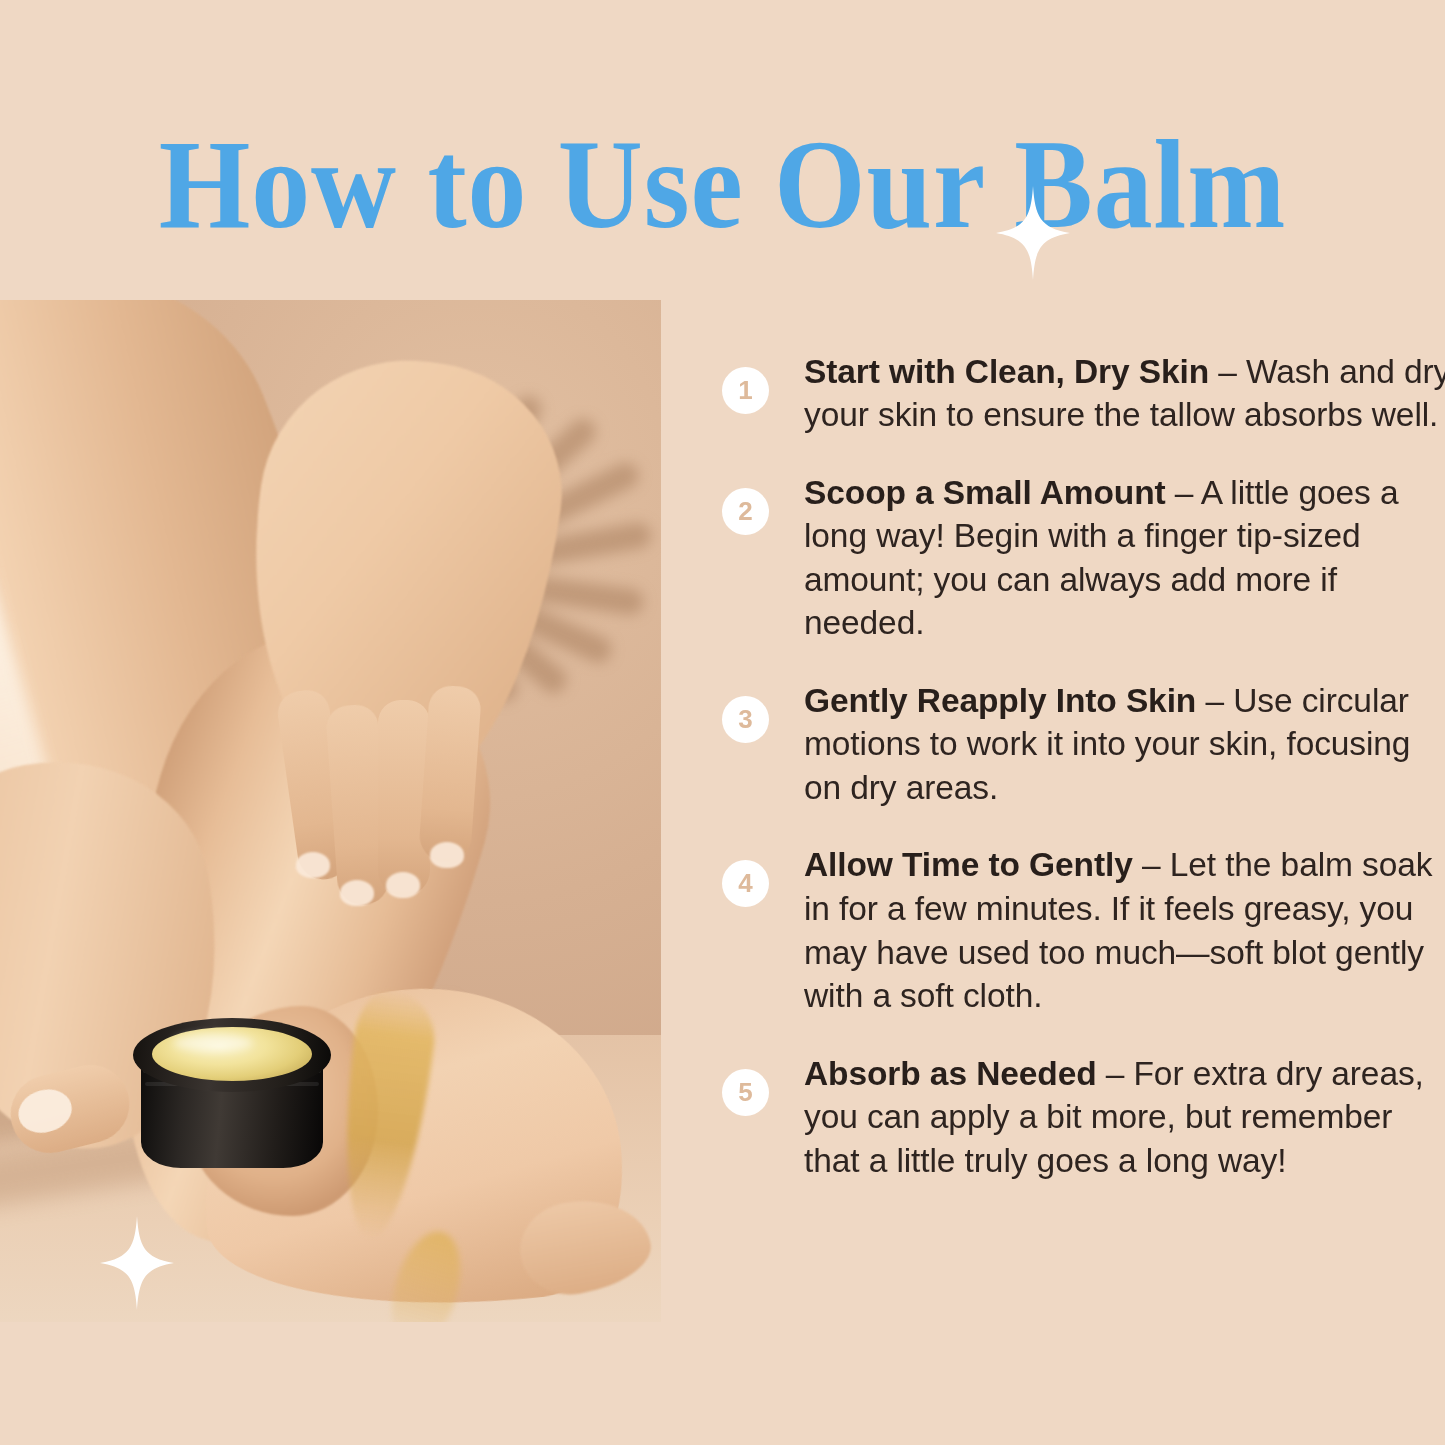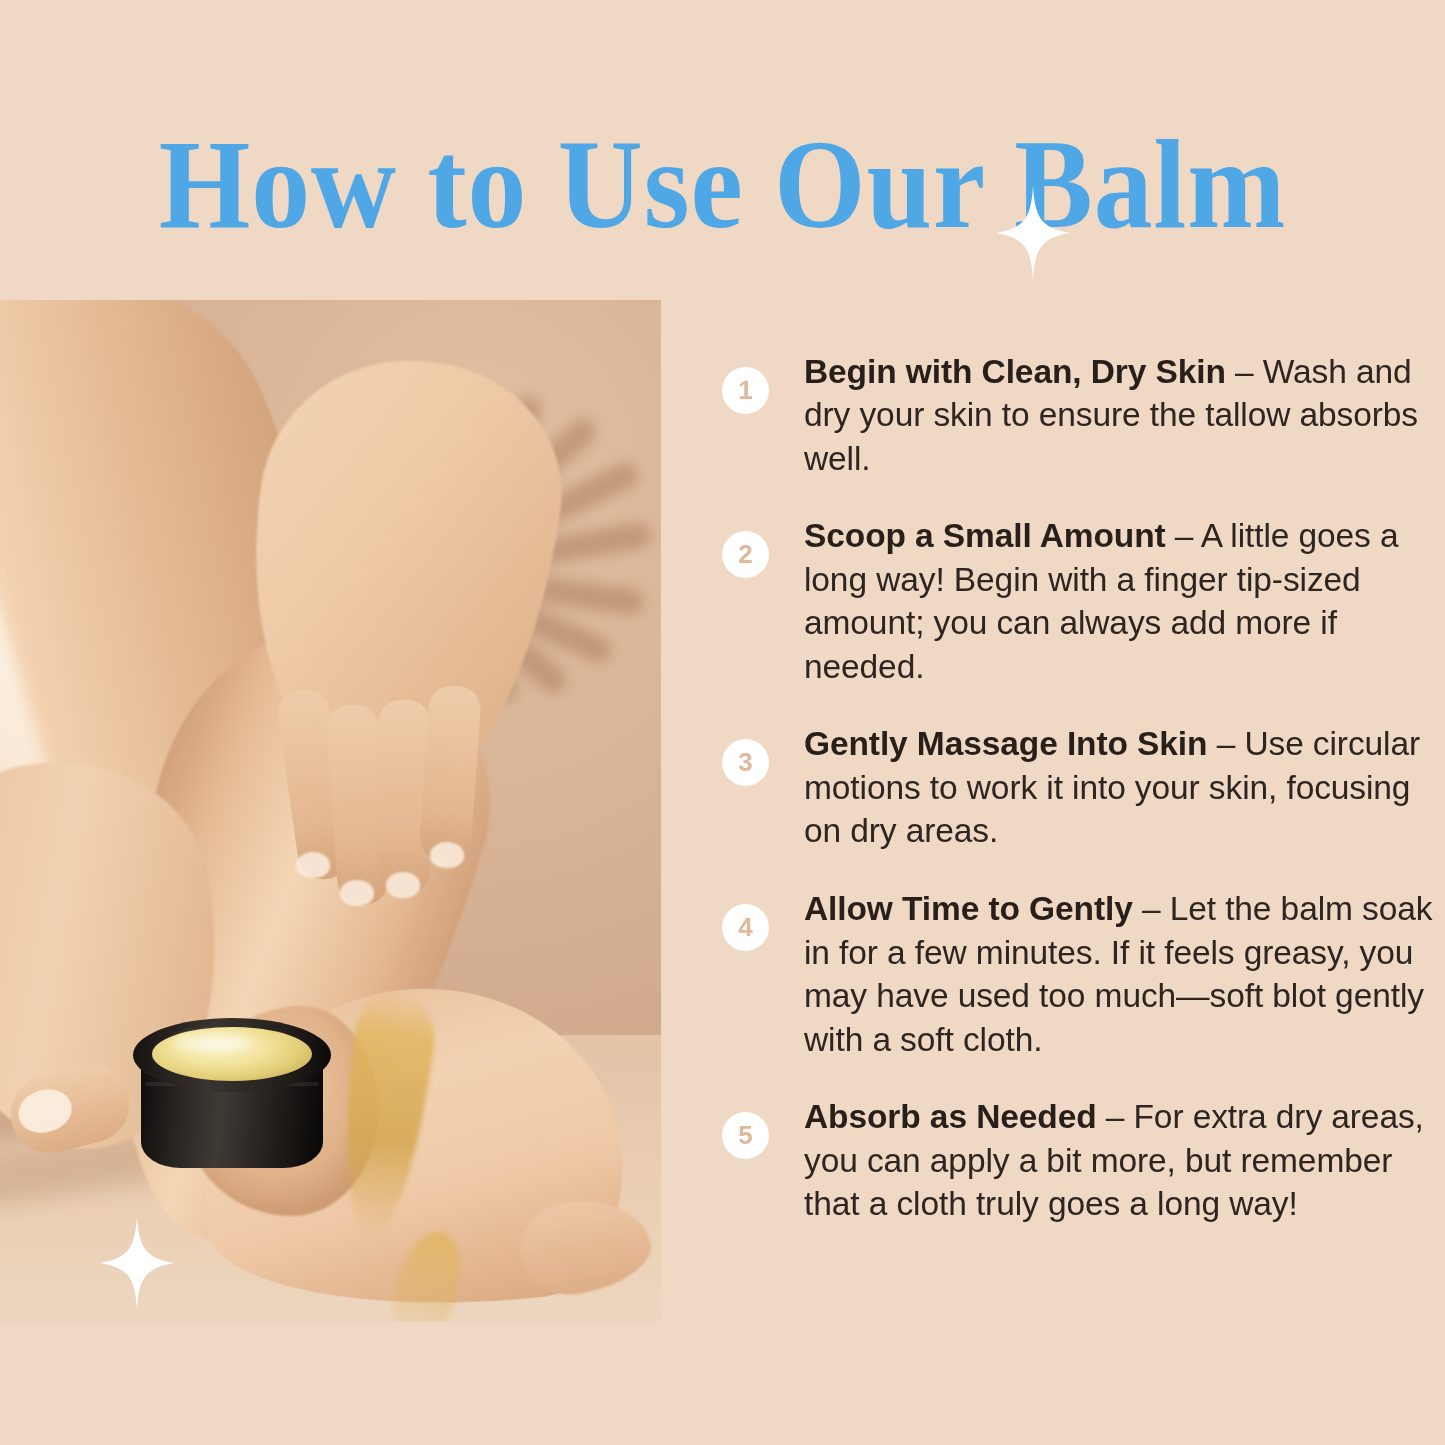--- a/index.html
+++ b/index.html
@@ -453,33 +453,33 @@
 
   <div class="sparkle sparkle-bottom">
     <svg width="74" height="94" viewBox="0 0 74 94">
       <path d="M37 0 C39 30 44 42 74 47 C44 52 39 64 37 94 C35 64 30 52 0 47 C30 42 35 30 37 0 Z" fill="#FFFFFF"></path>
     </svg>
   </div>
 
   <ol class="steps">
     <li class="step">
       <span class="badge">1</span>
-      <p class="step-text"><span class="step-title">Begin with Clean, Dry Skin</span><span class="dash"> – </span><span>Wash and dry your skin to ensure the tallow absorbs well.</span></p>
+      <p class="step-text"><span class="step-title">Start with Clean, Dry Skin</span><span class="dash"> – </span><span>Wash and dry your skin to ensure the tallow absorbs well.</span></p>
     </li>
     <li class="step">
       <span class="badge">2</span>
       <p class="step-text"><span class="step-title">Scoop a Small Amount</span><span class="dash"> – </span><span>A little goes a long way! Begin with a finger tip-sized amount; you can always add more if needed.</span></p>
     </li>
     <li class="step">
       <span class="badge">3</span>
-      <p class="step-text"><span class="step-title">Gently Massage Into Skin</span><span class="dash"> – </span><span>Use circular motions to work it into your skin, focusing on dry areas.</span></p>
+      <p class="step-text"><span class="step-title">Gently Reapply Into Skin</span><span class="dash"> – </span><span>Use circular motions to work it into your skin, focusing on dry areas.</span></p>
     </li>
     <li class="step">
       <span class="badge">4</span>
       <p class="step-text"><span class="step-title">Allow Time to Gently</span><span class="dash"> – </span><span>Let the balm soak in for a few minutes. If it feels greasy, you may have used too much—soft blot gently with a soft cloth.</span></p>
     </li>
     <li class="step">
       <span class="badge">5</span>
-      <p class="step-text"><span class="step-title">Absorb as Needed</span><span class="dash"> – </span><span>For extra dry areas, you can apply a bit more, but remember that a cloth truly goes a long way!</span></p>
+      <p class="step-text"><span class="step-title">Absorb as Needed</span><span class="dash"> – </span><span>For extra dry areas, you can apply a bit more, but remember that a little truly goes a long way!</span></p>
     </li>
   </ol>
 
 </div>
 
 </body></html>

